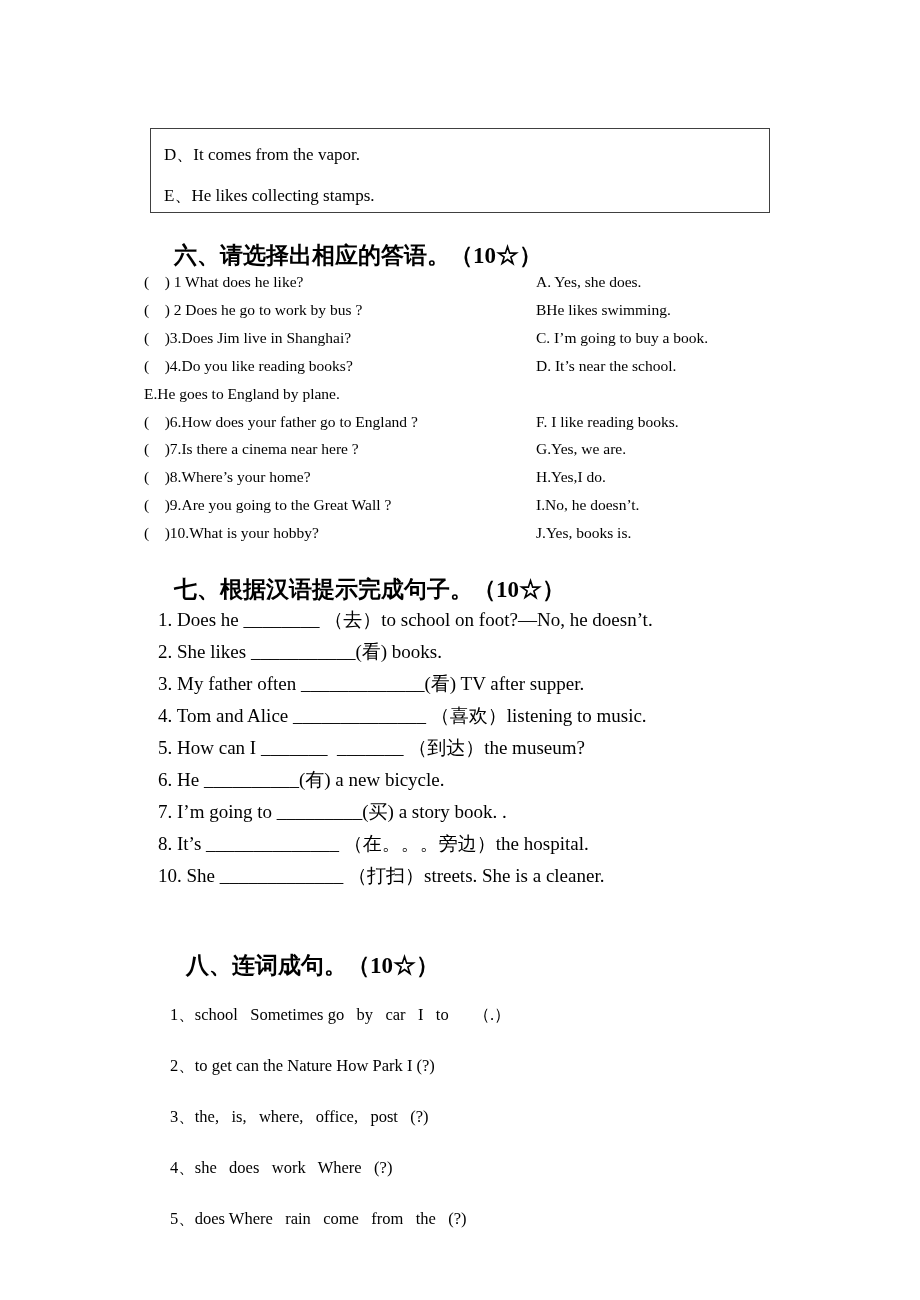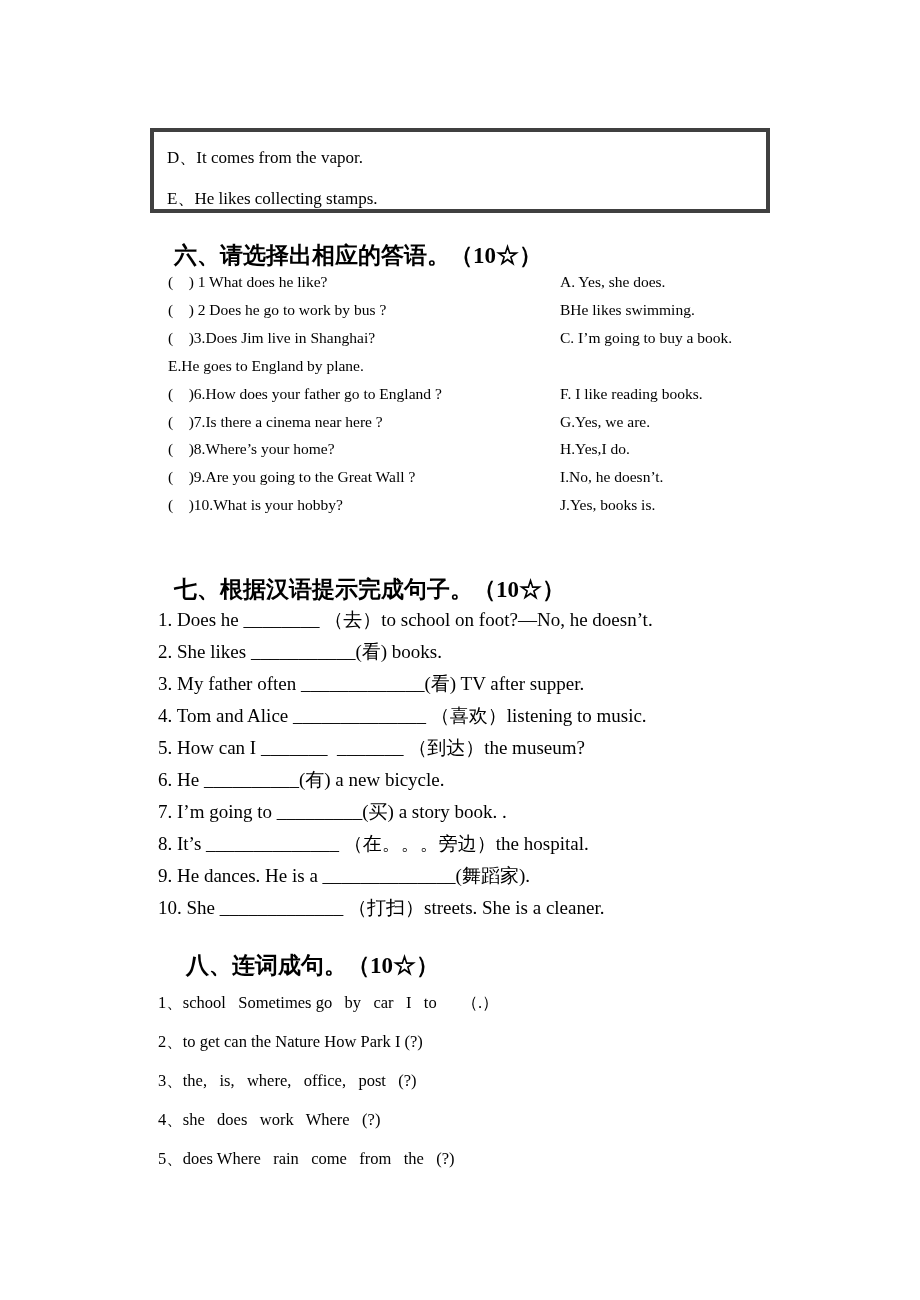--- a/index.html
+++ b/index.html
@@ -8,47 +8,47 @@
     width: 920px; height: 1300px;
     background: #ffffff;
     color: #000000;
     font-family: "Liberation Serif", "DejaVu Serif", serif;
   }
   .page { position: relative; width: 920px; height: 1300px; background: #fff; overflow: hidden; }
 
   .answer-box {
     position: absolute; left: 150px; top: 128px;
     width: 620px; height: 85px;
-    border: 4px solid #404040;
+    border: 1px solid #404040;
     padding: 5px 13px;
   }
   .answer-box .opt {
     margin: 0; font-size: 17px; line-height: 41px;
     white-space: pre-wrap;
   }
 
   .sec-heading {
     position: absolute; margin: 16px;
     font-size: 23px; font-weight: bold;
     line-height: 27px; white-space: pre-wrap;
   }
   #heading-6 { left: 158px; top: 226px; }
   #heading-7 { left: 158px; top: 560px; }
   #heading-8 { left: 170px; top: 936px; }
 
-  .match-list { position: absolute; left: 168px; top: 268px; width: 650px; }
+  .match-list { position: absolute; left: 144px; top: 268px; width: 650px; }
   .match-row { display: flex; line-height: 27.9px; font-size: 15.5px; }
   .match-row .q { width: 392px; white-space: pre-wrap; flex: 0 0 392px; }
   .match-row .a { white-space: pre-wrap; }
 
   .fill-list { position: absolute; left: 158px; top: 604px; width: 650px; }
   .fill-item { margin: 0; font-size: 19px; line-height: 32px; white-space: pre-wrap; }
 
   .rearr-list { position: absolute; left: 158px; top: 983px; width: 650px; }
-  .rearr-item { margin: 0; font-size: 16.5px; line-height: 39px; white-space: pre-wrap; }
+  .rearr-item { margin: 12px; font-size: 16.5px; line-height: 39px; white-space: pre-wrap; }
 </style>
 </head>
 <body>
 
 <div class="page">
 
   <div class="answer-box">
     <p class="opt">D、It comes from the vapor.</p>
     <p class="opt">E、He likes collecting stamps.</p>
   </div>
@@ -60,20 +60,24 @@
       <span class="q">(　) 1 What does he like?</span>
       <span class="a">A. Yes, she does.</span>
     </div>
     <div class="match-row">
       <span class="q">(　) 2 Does he go to work by bus ?</span>
       <span class="a">BHe likes swimming.</span>
     </div>
     <div class="match-row">
       <span class="q">(　)3.Does Jim live in Shanghai?</span>
       <span class="a">C. I’m going to buy a book.</span>
+    </div>
+    <div class="match-row">
+      <span class="q">(　)4.Do you like reading books?</span>
+      <span class="a">D. It’s near the school.</span>
     </div>
     <div class="match-row">
       <span class="a">E.He goes to England by plane.</span>
     </div>
     <div class="match-row">
       <span class="q">(　)6.How does your father go to England ?</span>
       <span class="a">F. I like reading books.</span>
     </div>
     <div class="match-row">
       <span class="q">(　)7.Is there a cinema near here ?</span>
@@ -97,21 +101,20 @@
 
   <div class="fill-list">
     <p class="fill-item">1. Does he ________ （去）to school on foot?—No, he doesn’t.</p>
     <p class="fill-item">2. She likes ___________(看) books.</p>
     <p class="fill-item">3. My father often _____________(看) TV after supper.</p>
     <p class="fill-item">4. Tom and Alice ______________ （喜欢）listening to music.</p>
     <p class="fill-item">5. How can I _______  _______ （到达）the museum?</p>
     <p class="fill-item">6. He __________(有) a new bicycle.</p>
     <p class="fill-item">7. I’m going to _________(买) a story book. .</p>
     <p class="fill-item">8. It’s ______________ （在。。。旁边）the hospital.</p>
-    <p class="fill-item">9. He dances. He is a ______________(舞蹈家).</p>
     <p class="fill-item">10. She _____________ （打扫）streets. She is a cleaner.</p>
   </div>
 
   <h2 class="sec-heading" id="heading-8">八、连词成句。（10☆）</h2>
 
   <div class="rearr-list">
     <p class="rearr-item">1、school   Sometimes go   by   car   I   to      （.）</p>
     <p class="rearr-item">2、to get can the Nature How Park I (?)</p>
     <p class="rearr-item">3、the,   is,   where,   office,   post   (?)</p>
     <p class="rearr-item">4、she   does   work   Where   (?)</p>

